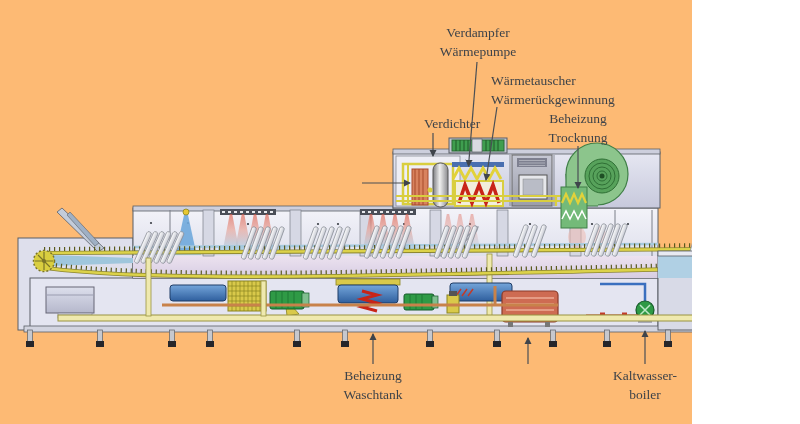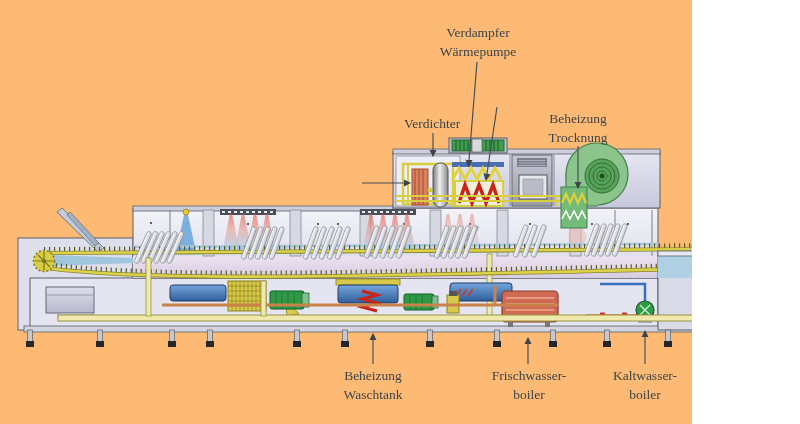--- a/index.html
+++ b/index.html
@@ -374,23 +374,23 @@
     <path d="M578,146 L578,188" marker-end="url(#arr)"></path>
     <path d="M362,183 L410,183" marker-end="url(#arr)"></path>
     <path d="M373,364 L373,334" marker-end="url(#arr)"></path>
     <path d="M528,364 L528,338" marker-end="url(#arr)"></path>
     <path d="M645,364 L645,331" marker-end="url(#arr)"></path>
   </g>
 </svg>
 
 <div class="lbl c" style="left:478px;top:23px">Verdampfer
 Wärmepumpe</div>
-<div class="lbl" style="left:404px;top:114px">Verdichter</div>
+<div class="lbl" style="left:491px;top:71px">Wärmetauscher
+Wärmerückgewinnung</div>
+<div class="lbl" style="left:424px;top:114px">Verdichter</div>
 <div class="lbl c" style="left:578px;top:109px">Beheizung
 Trocknung</div>
 <div class="lbl c" style="left:373px;top:366px">Beheizung
 Waschtank</div>
-<div class="lbl c" style="left:529px;top:366px">Frischwasser-
-boiler</div>
 <div class="lbl c" style="left:645px;top:366px">Kaltwasser-
 boiler</div>
 
 </div>
 
 </body></html>

